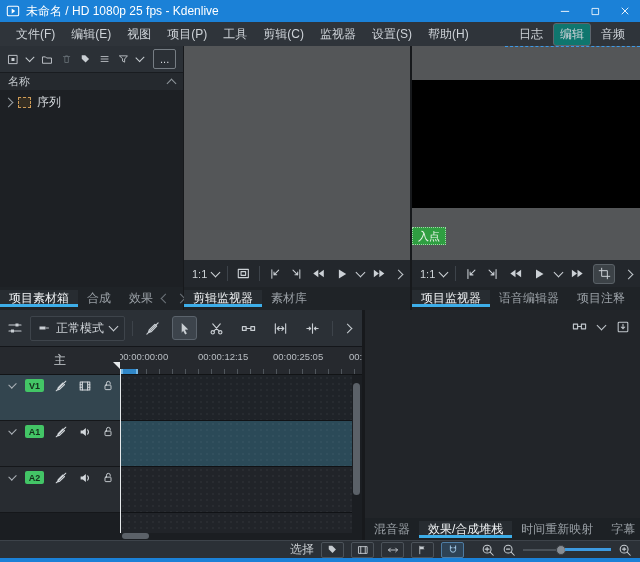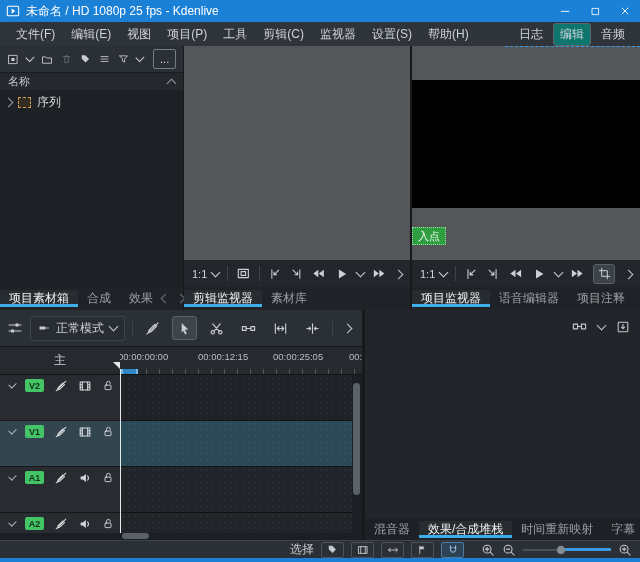--- a/index.html
+++ b/index.html
@@ -353,41 +353,20 @@
     <div class="ruler">
       <span class="rt" style="left:-2px">00:00:00:00</span>
       <span class="rt" style="left:78px">00:00:12:15</span>
       <span class="rt" style="left:153px">00:00:25:05</span>
       <span class="rt" style="left:229px">00:0</span>
       <div class="ticks"></div>
     </div>
     <div class="zone"></div>
 
     <div class="theads">
-      <div class="trow">
-        <i class="chv d"></i>
-        <span class="badge">V2</span>
-        <span class="thic">
-            <svg class="ic" viewBox="0 0 16 16" width="14" height="14">
-              <path d="M4 12.5l.8-2.6 5.4-5.4 1.8 1.8-5.4 5.4zM2.5 13.5l11-11"></path>
-            </svg>
-          </span>
-        <span class="thic">
-            <svg class="ic" viewBox="0 0 16 16" width="14" height="14">
-              <rect x="2.5" y="3.5" width="11" height="9"></rect>
-              <path d="M5 3.5v9M11 3.5v9M2.5 6.5H5M2.5 9.5H5M11 6.5h2.5M11 9.5h2.5"></path>
-            </svg>
-          </span>
-        <span class="thic">
-            <svg class="ic" viewBox="0 0 16 16" width="12" height="13">
-              <rect x="4" y="7.5" width="8" height="6" rx="1"></rect>
-              <path d="M6 7.5V5a2.5 2.5 0 015 0v1"></path>
-            </svg>
-          </span>
-      </div>
       <div class="trow active">
         <i class="chv d"></i>
         <span class="badge">V1</span>
         <span class="thic">
             <svg class="ic" viewBox="0 0 16 16" width="14" height="14">
               <path d="M4 12.5l.8-2.6 5.4-5.4 1.8 1.8-5.4 5.4zM2.5 13.5l11-11"></path>
             </svg>
           </span>
         <span class="thic">
             <svg class="ic" viewBox="0 0 16 16" width="14" height="14">

